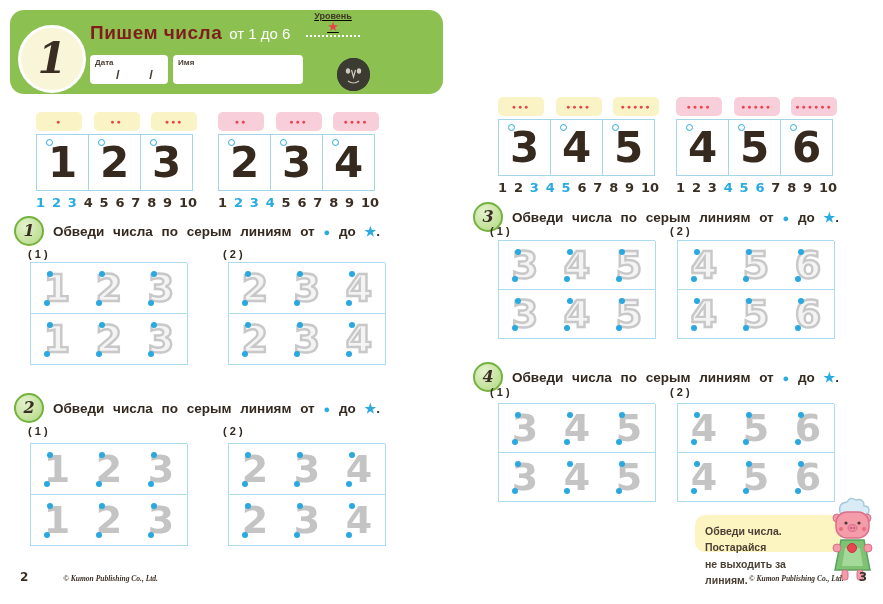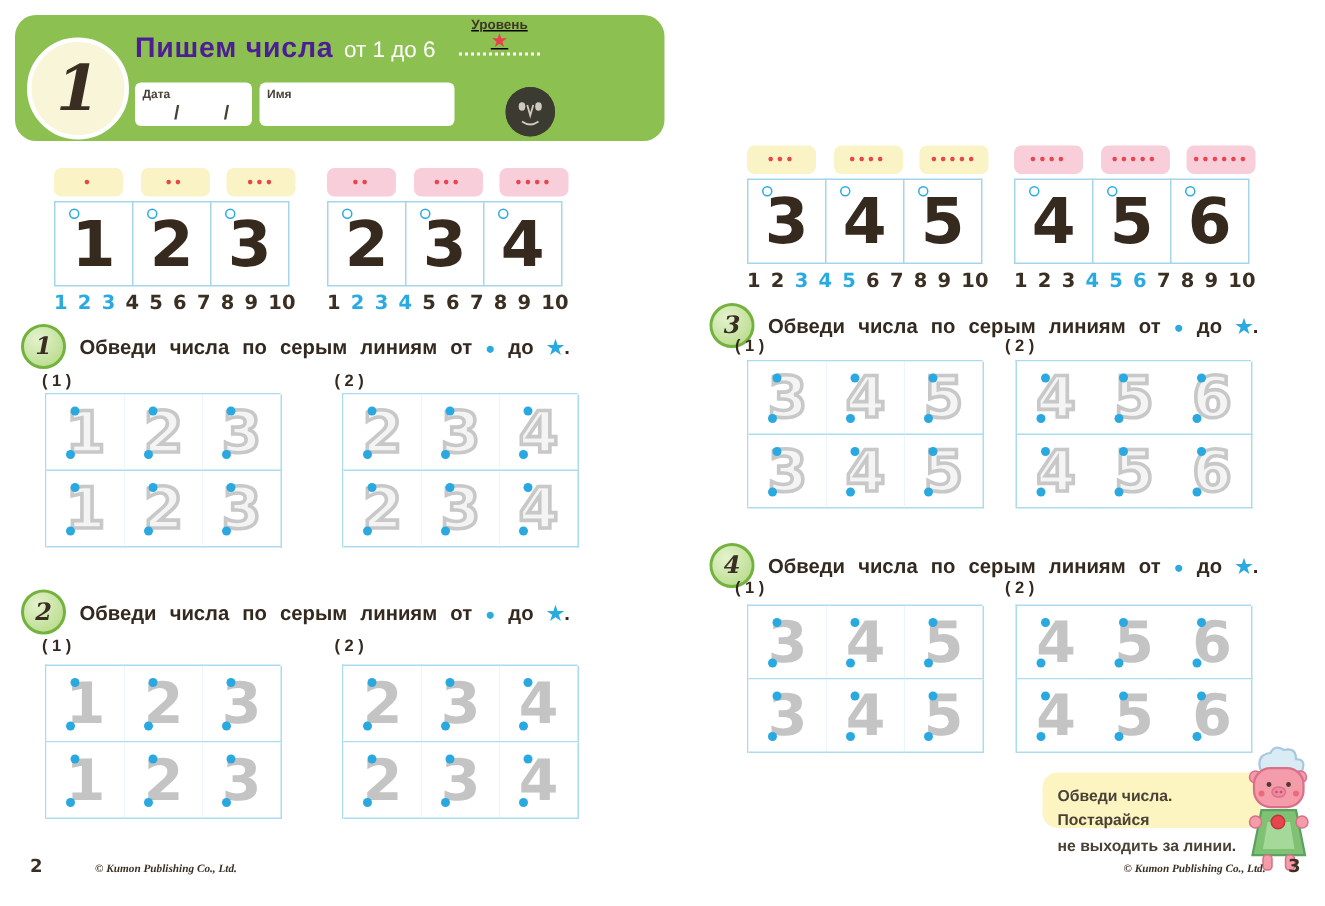--- a/index.html
+++ b/index.html
@@ -5,21 +5,21 @@
   html,body{margin:0;padding:0;background:#ffffff;}
   body{width:883px;height:604px;font-family:"Liberation Sans",sans-serif;}
   .sheet{position:relative;width:883px;height:604px;background:#ffffff;overflow:hidden;}
 
   
   .header{position:absolute;left:10px;top:10px;width:433px;height:84px;background:#8cc152;border-radius:14px;}
   .lesson-circle{position:absolute;left:8px;top:15px;width:62px;height:62px;border-radius:50%;
     background:#f9f5d9;border:3px solid #ffffff;display:flex;align-items:center;justify-content:center;}
   .lesson-num{font-family:"DejaVu Serif",serif;font-style:italic;font-weight:bold;font-size:42px;color:#3a2d22;line-height:1;}
   .title-wrap{position:absolute;left:80px;top:12px;white-space:nowrap;}
-  .title-main{font-size:19px;font-weight:bold;color:#4c1d95;letter-spacing:.5px;}
+  .title-main{font-size:19px;font-weight:bold;color:#7f1d1d;letter-spacing:.5px;}
   .title-sub{font-size:15px;color:#ffffff;margin-left:7px;}
   .field-box{position:absolute;background:#ffffff;border-radius:4px;}
   .date-box{left:80px;top:45px;width:78px;height:29px;}
   .name-box{left:163px;top:45px;width:130px;height:29px;}
   .field-label{position:absolute;left:5px;top:3px;font-size:8px;font-weight:bold;color:#4a4035;}
   .slashes{position:absolute;left:26px;bottom:2px;font-size:13px;font-weight:bold;color:#4a4035;word-spacing:26px;}
   .level{position:absolute;left:292px;top:1px;width:62px;text-align:center;text-decoration:underline;}
   .level-label{font-size:9px;font-weight:bold;color:#3f3627;}
   .level-star{font-size:13px;color:#e8414d;line-height:12px;}
   .level-dots{width:54px;margin:2px auto 0;border-bottom:2px dotted #ffffff;}
@@ -592,21 +592,21 @@
       </div>
     <div class="pcell">
         <span class="dot-start"></span>
         <span class="pdigit">6</span>
         <span class="dot-end"></span>
       </div>
   </div>
 
   <div class="note-box">
     <div>Обведи числа. Постарайся</div>
-    <div>не выходить за линии.</div>
+    <div>не выходить за линиям.</div>
   </div>
   <div class="pig">
     <svg width="56" height="92" viewBox="0 0 56 92">
       <path d="M16 16 q-2-9 7-10 q3-6 9-2 q8-2 8 6 q7 0 4 8 l-26 2 z" fill="#d9ebf5" stroke="#a6c9dd" stroke-width="1.5"></path>
       <circle cx="13" cy="22" r="4" fill="#f59cab" stroke="#d9708a"></circle>
       <circle cx="43" cy="22" r="4" fill="#f59cab" stroke="#d9708a"></circle>
       <rect x="12" y="16" width="33" height="26" rx="11" fill="#f59cab" stroke="#d9708a" stroke-width="1.5"></rect>
       <circle cx="22" cy="27" r="1.6" fill="#4a3a30"></circle>
       <circle cx="35" cy="27" r="1.6" fill="#4a3a30"></circle>
       <ellipse cx="28.5" cy="32" rx="4.5" ry="3.4" fill="#ef8aa0" stroke="#d9708a"></ellipse>

